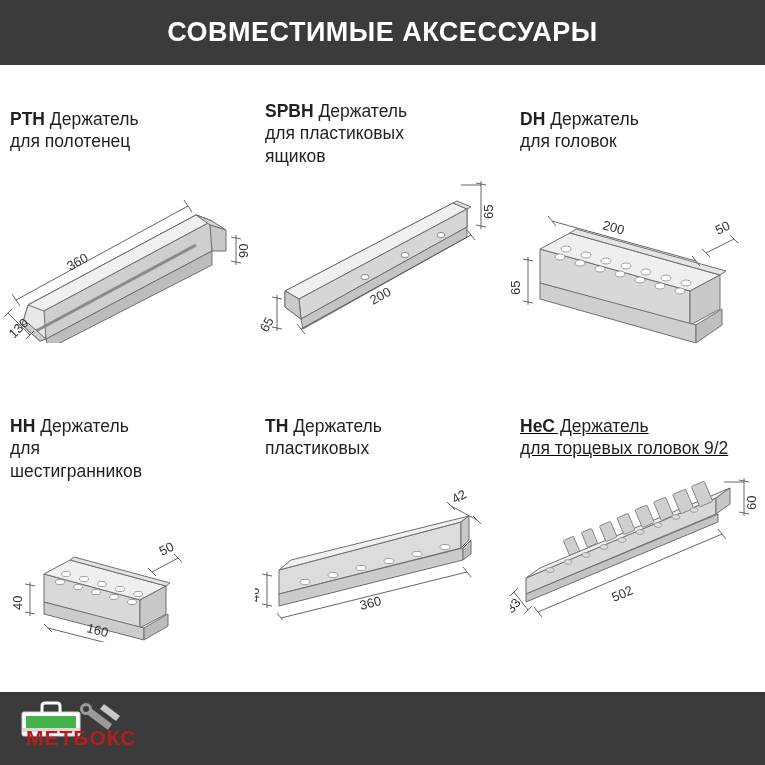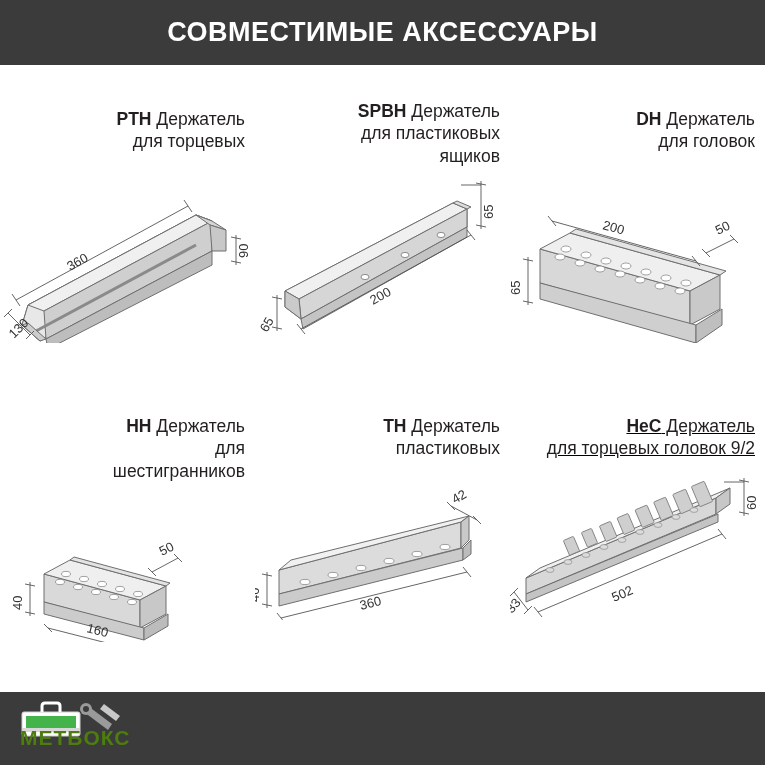--- a/index.html
+++ b/index.html
@@ -44,21 +44,21 @@
     left: 0;
     top: 70px;
     width: 765px;
     height: 620px;
   }
   .cell {
     position: absolute;
     width: 255px;
   }
   .cell-title {
-    text-align: right;
+    text-align: left;
     font-size: 17.5px;
     color: #231f20;
     line-height: 1.28;
     padding: 0 10px;
     box-sizing: border-box;
   }
   .cell-title b {
     font-weight: bold;
   }
   .fig {
@@ -82,43 +82,43 @@
   }
   .logo {
     position: absolute;
     left: 8px;
     top: 698px;
     width: 170px;
     height: 62px;
   }
   .logo-text {
     position: absolute;
-    left: 20px;
+    left: 26px;
     top: 726px;
     font-size: 21px;
     font-weight: bold;
-    color: #4d7c0f;
+    color: #b91c1c;
     letter-spacing: 1px;
   }
 </style>
 </head>
 <body>
 
 <div class="page">
 
   <div class="header-bar">
     <div class="header-title">СОВМЕСТИМЫЕ АКСЕССУАРЫ</div>
   </div>
 
   <div class="grid">
 
     <div class="cell" style="left:0px; top:38px;">
       <div class="cell-title">
         <b>PTH</b><span> Держатель</span><br>
-        <span>для торцевых</span>
+        <span>для полотенец</span>
       </div>
       <div class="fig">
         <svg width="255" height="190" viewBox="0 0 255 190">
 
           <g stroke="#6f6f6f" stroke-width="1" fill="#e3e3e3">
 
             <polygon points="22,172 40,188 212,98 212,68 196,62 28,152" fill="#dcdcdc"></polygon>
             <polygon points="22,172 28,152 196,62 212,68 40,188" fill="#e8e8e8"></polygon>
             <polygon points="28,152 196,62 212,68 44,158" fill="#f0f0f0"></polygon>
 

